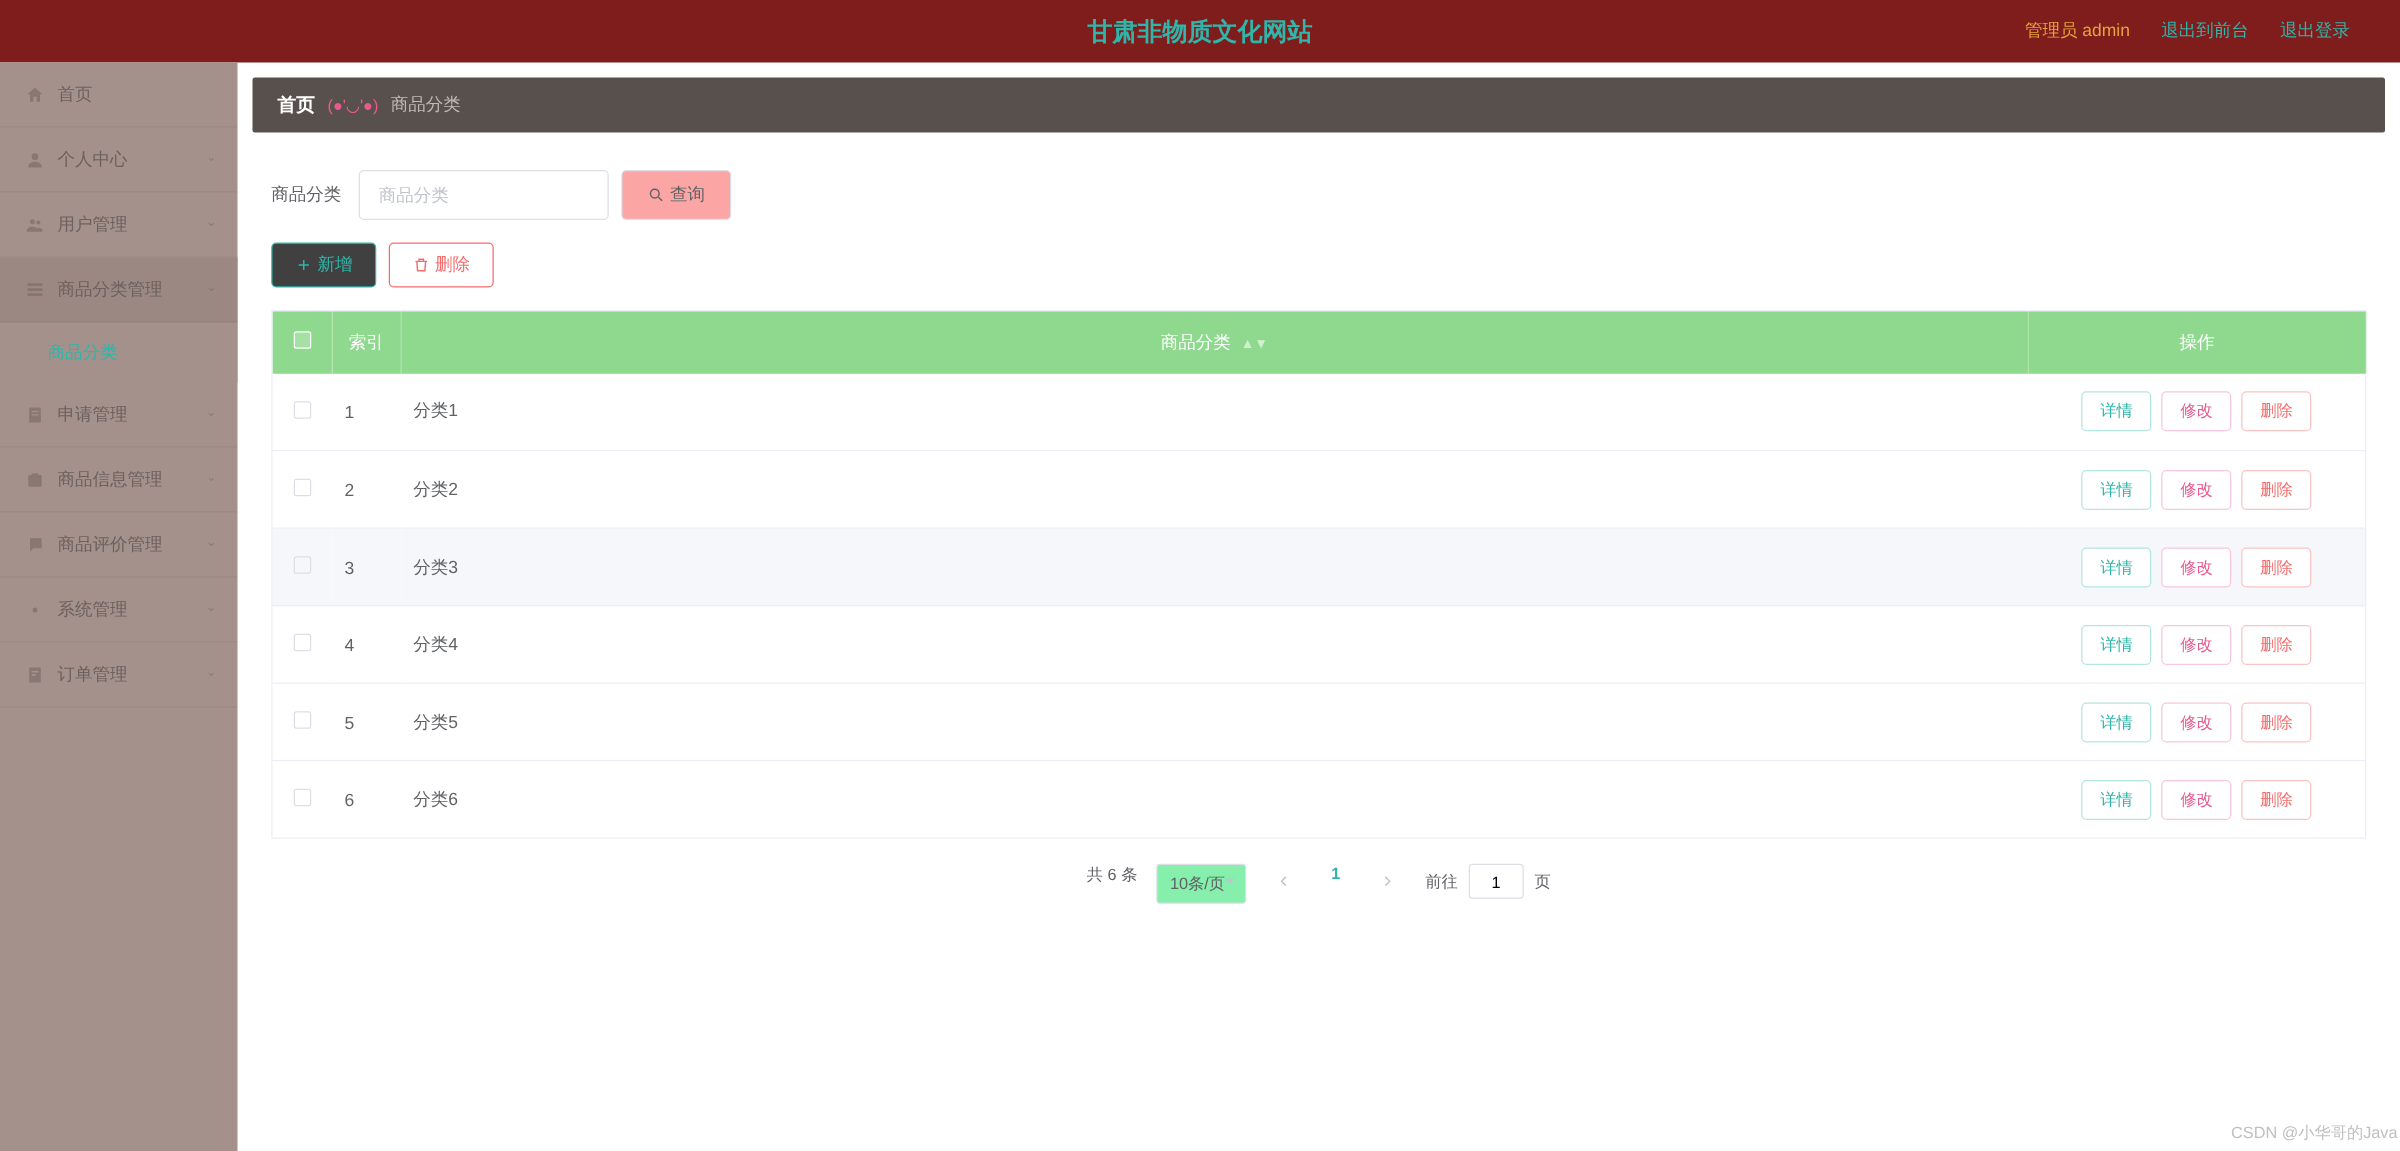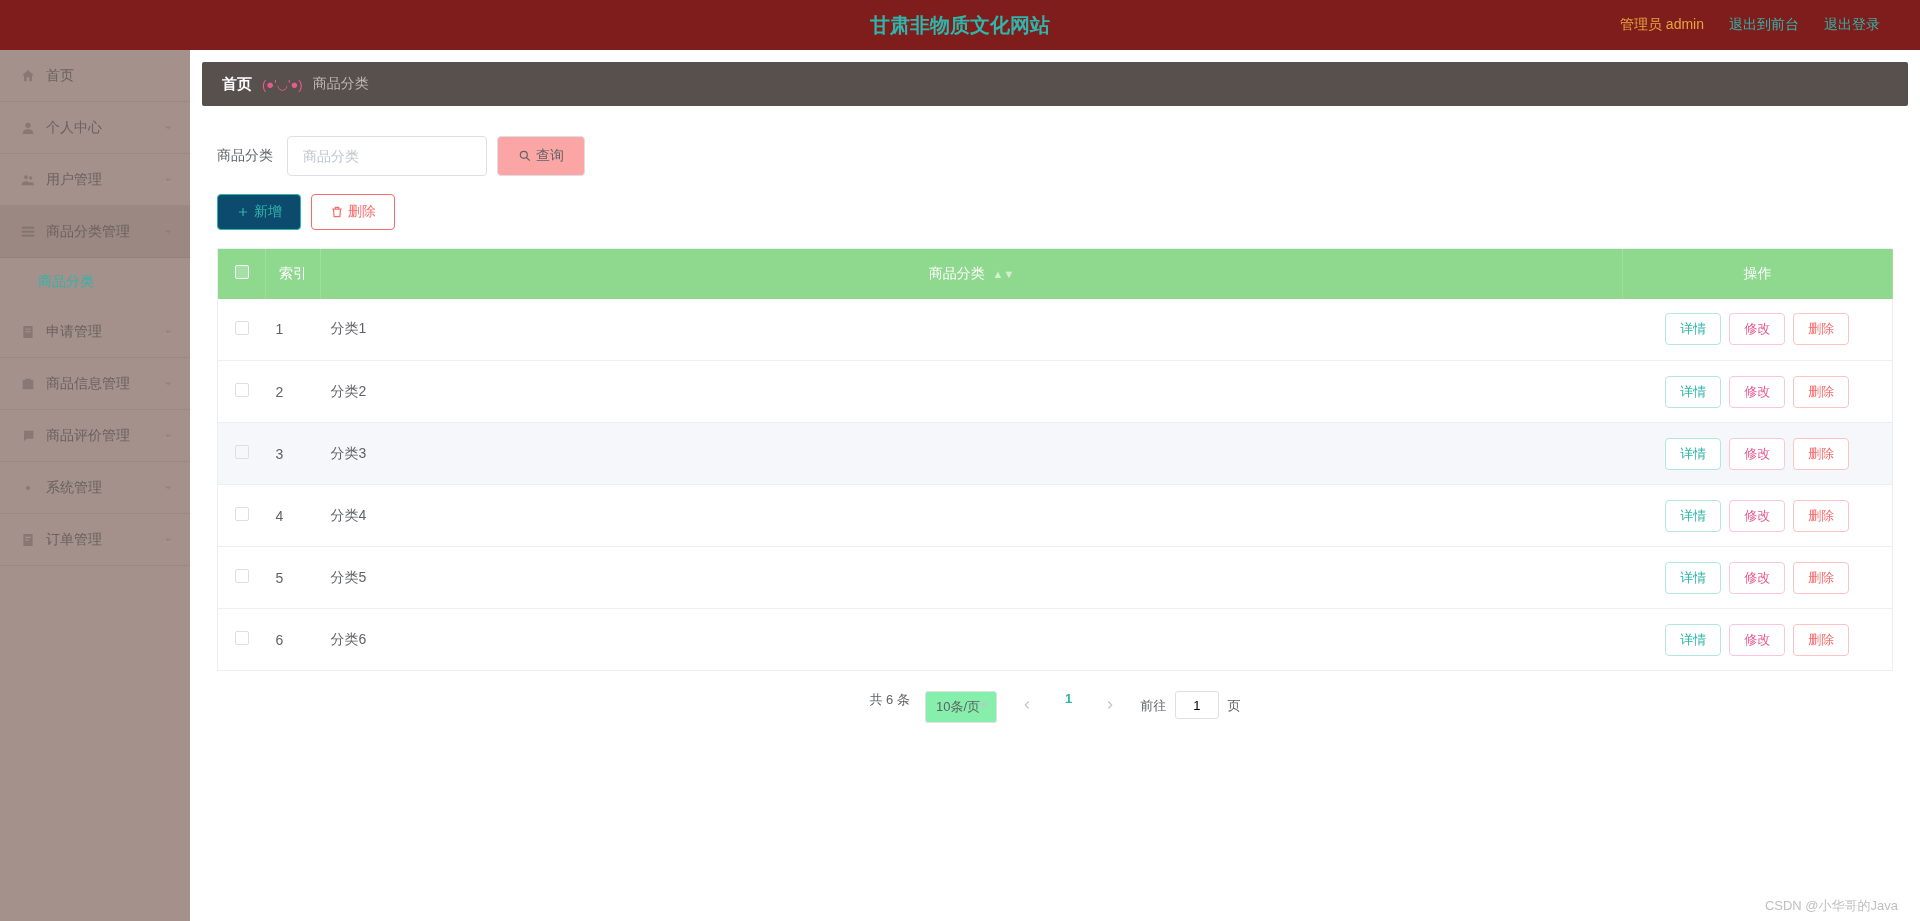--- a/index.html
+++ b/index.html
@@ -35,21 +35,21 @@
 
     
     .search-bar { display: flex; align-items: center; gap: 10px; margin-bottom: 18px; }
     .search-label { font-size: 14px; color: #606266; margin-right: 4px; }
     .search-input { width: 200px; height: 40px; border: 1px solid #dcdfe6; border-radius: 4px; padding: 0 15px; font-size: 14px; outline: none; }
     .search-input::placeholder { color: #c0c4cc; }
     .search-btn { height: 40px; padding: 0 20px; border: 1px solid #dcdfe6; background: #fca5a5; border-radius: 4px; cursor: pointer; font-size: 14px; color: #606266; display: flex; align-items: center; gap: 4px; }
 
     
     .action-row { display: flex; gap: 10px; margin-bottom: 18px; }
-    .btn-add { height: 36px; padding: 0 18px; border: 1px solid #2fb5a9; color: #2fb5a9; background: #0c4a6e; border-radius: 4px; cursor: pointer; font-size: 14px; display: flex; align-items: center; gap: 4px; }
+    .btn-add { height: 36px; padding: 0 18px; border: 1px solid #2fb5a9; color: #2fb5a9; background: #404040; border-radius: 4px; cursor: pointer; font-size: 14px; display: flex; align-items: center; gap: 4px; }
     .btn-del { height: 36px; padding: 0 18px; border: 1px solid #f56c6c; color: #f56c6c; background: #fff; border-radius: 4px; cursor: pointer; font-size: 14px; display: flex; align-items: center; gap: 4px; }
 
     
     .table { width: 100%; border-collapse: collapse; border: 1px solid #ebeef5; }
     .table th { background: #8fd98f; color: #fff; font-weight: 500; font-size: 14px; height: 50px; padding: 0 10px; border-right: 1px solid rgba(255,255,255,0.15); }
     .table th.col-check { width: 48px; }
     .table th.col-index { width: 55px; }
     .table th.col-action { width: 270px; }
     .table td { height: 62px; padding: 0 10px; border-bottom: 1px solid #ebeef5; font-size: 14px; color: #606266; }
     .table tbody tr.hover { background: #f5f7fa; }
@@ -64,21 +64,21 @@
 
     
     .pagination { display: flex; justify-content: center; gap: 15px; margin-top: 20px; font-size: 13px; color: #606266; }
     .page-select { height: 32px; border: 1px solid #dcdfe6; border-radius: 3px; padding: 0 16px 0 10px; background: #86efac; position: relative; display: flex; align-items: center; cursor: pointer; }
     .page-select::after { content: ""; position: absolute; right: 8px; top: 11px; border: 4px solid transparent; border-top-color: #c0c4cc; }
     .page-btn { width: 30px; height: 28px; display: flex; align-items: center; justify-content: center; cursor: pointer; color: #c0c4cc; font-size: 12px; }
     .page-num { color: #2fb5a9; font-weight: 600; padding: 0 8px; cursor: pointer; }
     .page-jump input { width: 44px; height: 28px; border: 1px solid #dcdfe6; border-radius: 3px; text-align: center; margin: 0 5px; outline: none; font-size: 13px; }
 
     
-    .watermark { position: fixed; bottom: 6px; right: 22px; font-size: 13px; color: #bfbfbf; }
+    .watermark { position: fixed; bottom: 6px; right: 2px; font-size: 13px; color: #bfbfbf; }
 
     
     .svg-ic { width: 14px; height: 14px; display: inline-block; vertical-align: middle; }
   </style>
 </head>
 <body>
 
 <div class="header">
   <div style="width:260px"></div>
   <div class="header-title">甘肃非物质文化网站</div>

